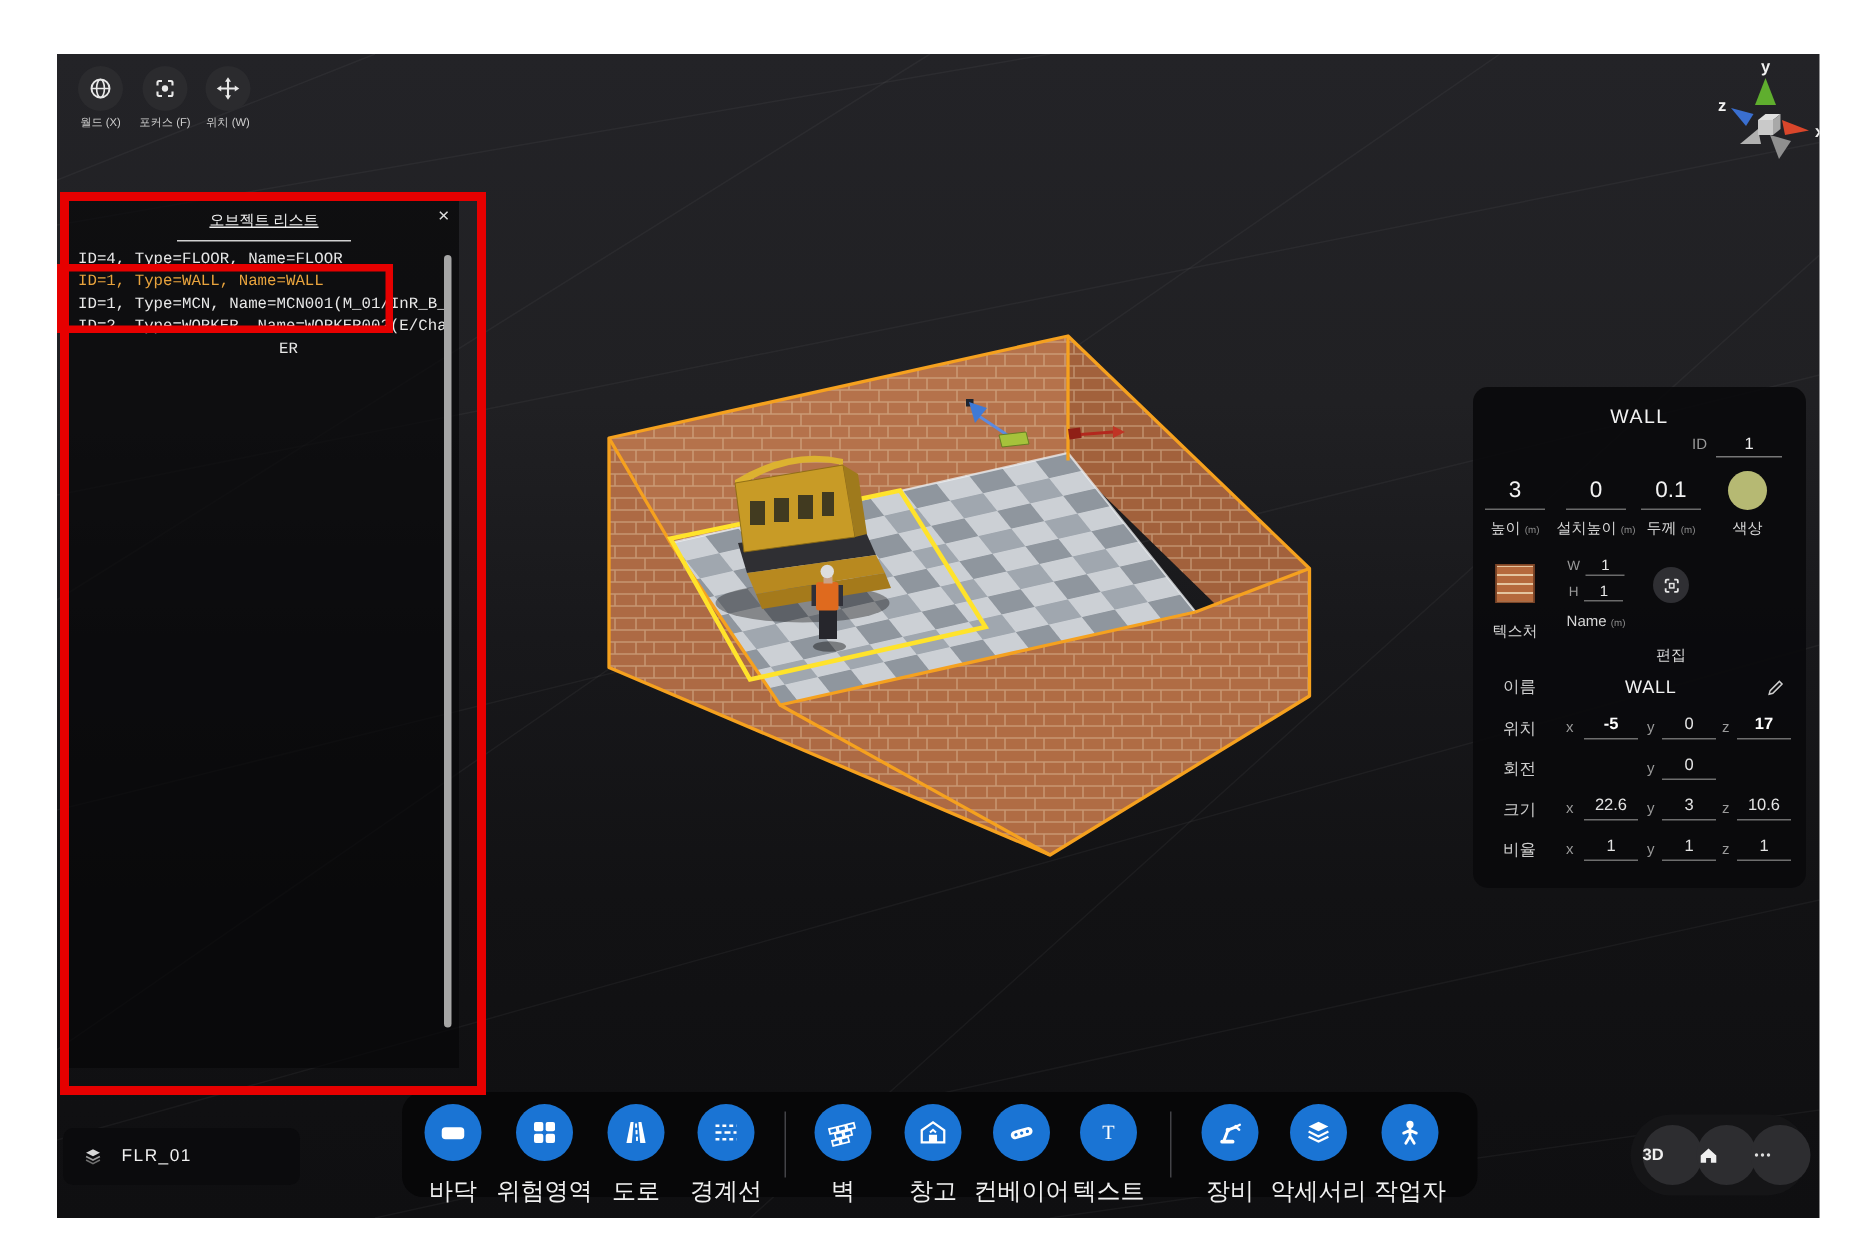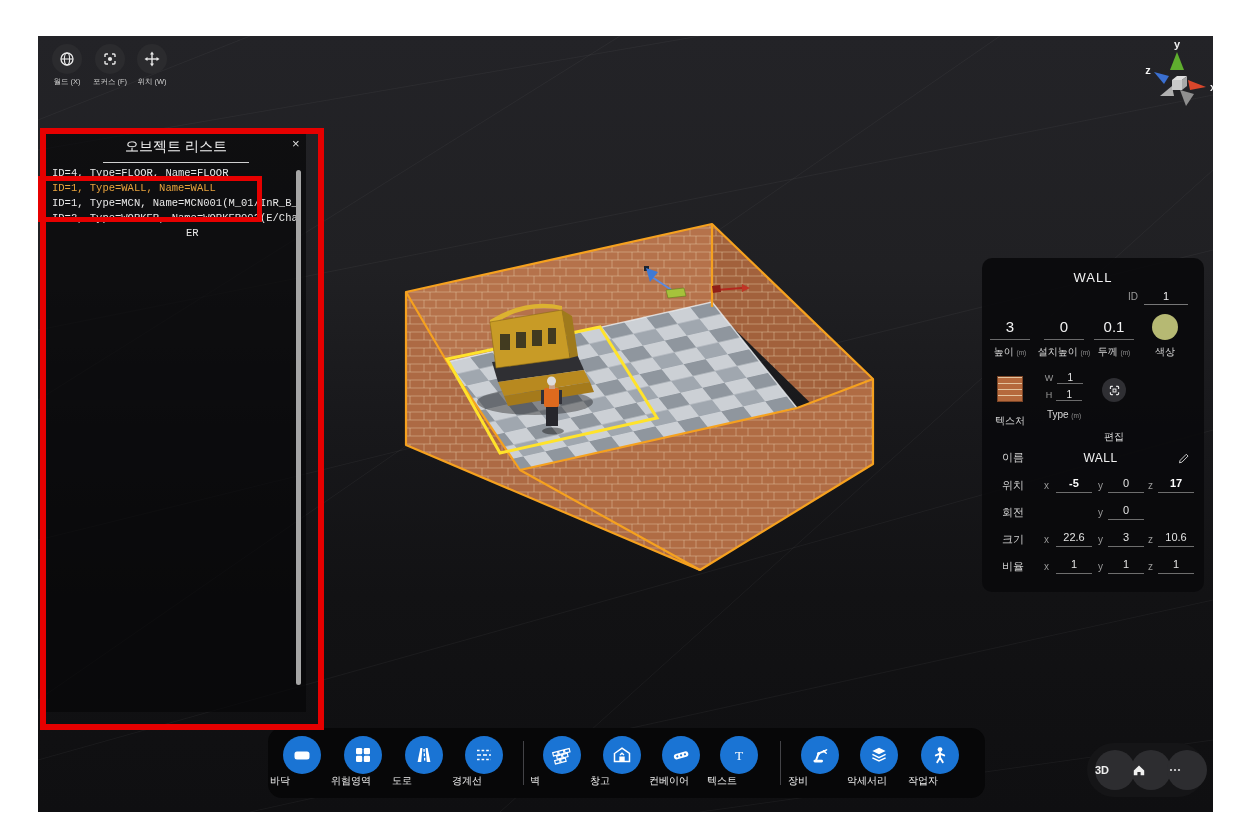--- a/index.html
+++ b/index.html
@@ -10,21 +10,21 @@
   .scene{position:absolute;left:0;top:0;z-index:0;}
 
   
   .tt-btn{position:absolute;width:30px;height:30px;border-radius:50%;background:#2b2b2e;
           display:flex;align-items:center;justify-content:center;z-index:5;}
   .tt-label{position:absolute;width:64px;text-align:center;font-size:7.5px;color:#cfcfcf;z-index:5;}
 
   
   .panel-bg{position:absolute;left:8px;top:98px;width:260px;height:578px;background:rgba(6,6,7,0.68);z-index:3;}
   .ol-title-wrap{position:absolute;left:8px;top:101px;width:260px;text-align:center;z-index:4;}
-  .ol-title{display:inline-block;font-size:14px;color:#f0f0f0;padding:0 22px 6px 22px;border-bottom:1px solid #d0d0d0;}
+  .ol-title{display:inline-block;font-size:10px;color:#f0f0f0;padding:0 22px 6px 22px;border-bottom:1px solid #d0d0d0;text-decoration:underline;}
   .ol-close{position:absolute;left:254px;top:100px;color:#dedede;font-size:13px;z-index:5;cursor:default;}
   .ol-list{position:absolute;left:8px;top:130px;width:252px;z-index:4;font-family:Liberation Mono, monospace;}
   .ol-row{font-size:10.5px;line-height:15px;color:#e8e8e8;padding-left:6px;white-space:nowrap;overflow:hidden;}
   .ol-row.sel{color:#e8a33d;}
   .ol-row.partial{padding-left:140px;}
   .ol-scrollbar{position:absolute;left:258px;top:134px;width:5px;height:515px;border-radius:3px;background:#a6a6a6;z-index:4;}
   .red-box-outer{position:absolute;left:2px;top:92px;width:272px;height:590px;border:6px solid #e60000;z-index:6;pointer-events:none;}
   .red-box-inner{position:absolute;left:0px;top:140px;width:214px;height:36px;border:5px solid #e60000;z-index:7;pointer-events:none;}
   .click-box{position:absolute;left:19px;top:191px;width:120px;height:67px;background:#ffffff;border:2px solid #9db4c6;
              z-index:8;display:flex;align-items:center;justify-content:center;}
@@ -52,21 +52,21 @@
   .wp-row{position:absolute;left:0;width:100%;height:27px;}
   .wp-row .lbl{position:absolute;left:20px;top:4px;font-size:11px;color:#cfcfcf;}
   .ax{position:absolute;top:6px;font-size:10px;color:#9a9a9a;}
   .axv{position:absolute;top:3px;width:36px;text-align:center;font-size:11px;color:#e3e3e3;border-bottom:1px solid #6e6e6e;padding-bottom:3px;}
   .axv.bright{color:#ffffff;font-weight:bold;}
 
   
   .bt{position:absolute;left:230px;top:692px;width:717px;height:70px;background:#070708;border-radius:14px;z-index:5;}
   .bt-btn{position:absolute;top:8px;width:38px;height:38px;border-radius:50%;background:#1a74d4;
           display:flex;align-items:center;justify-content:center;}
-  .bt-label{position:absolute;top:46px;width:64px;text-align:left;font-size:10px;color:#f0f0f0;}
+  .bt-label{position:absolute;top:56px;width:64px;text-align:center;font-size:16px;color:#f0f0f0;}
   .bt-div{position:absolute;top:13px;width:1px;height:44px;background:#434347;}
 
   
   .flr{position:absolute;left:4px;top:716px;width:158px;height:38px;background:#0b0b0d;border-radius:7px;z-index:5;
        display:flex;align-items:center;}
   .flr .txt{color:#f0f0f0;font-size:11.5px;letter-spacing:1px;margin-left:12px;}
   .vc{position:absolute;left:1049px;top:707px;width:118px;height:54px;background:#151517;border-radius:27px;z-index:5;}
   .vc-btn{position:absolute;top:7px;width:40px;height:40px;border-radius:50%;background:#2d2d30;
           display:flex;align-items:center;justify-content:flex-start;color:#f0f0f0;font-size:11px;font-weight:bold;}
   .gizmo{position:absolute;left:1098px;top:2px;z-index:5;}
@@ -244,21 +244,21 @@
       <div class="wp-flabel">색상</div>
     </div>
 
     <div class="wp-col" style="left:2px;top:118px;width:52px;">
       <div class="wp-swatch"></div>
       <div class="wp-flabel" style="margin-top:12px;">텍스처</div>
     </div>
     <div class="wp-col" style="left:54px;top:114px;width:56px;">
       <div class="wp-mini"><span>W</span><span class="mv">1</span></div>
       <div class="wp-mini" style="margin-top:5px;"><span>H</span><span class="mv">1</span></div>
-      <div class="wp-flabel" style="margin-top:8px;"><span>Type</span> <span class="wp-unit">(m)</span></div>
+      <div class="wp-flabel" style="margin-top:8px;"><span>Name</span> <span class="wp-unit">(m)</span></div>
     </div>
     <div class="wp-col" style="left:108px;top:120px;width:48px;">
       <div class="wp-editbtn">
         <svg width="13" height="13" viewBox="0 0 16 16">
           <path d="M3,6 V4 Q3,3 4,3 H6 M10,3 h2 Q13,3 13,4 V6 M13,10 v2 Q13,13 12,13 H10 M6,13 H4 Q3,13 3,12 V10" fill="none" stroke="#e8e8e8" stroke-width="1.5"></path>
           <rect x="6.2" y="6.2" width="3.6" height="3.6" fill="none" stroke="#e8e8e8" stroke-width="1.2"></rect>
         </svg>
       </div>
       <div class="wp-flabel" style="margin-top:28px;">편집</div>
     </div>
@@ -404,20 +404,28 @@
     <div class="bt-label" style="left:184px;">경계선</div>
     <div class="bt-label" style="left:262px;">벽</div>
     <div class="bt-label" style="left:322px;">창고</div>
     <div class="bt-label" style="left:381px;">컨베이어</div>
     <div class="bt-label" style="left:439px;">텍스트</div>
     <div class="bt-label" style="left:520px;">장비</div>
     <div class="bt-label" style="left:579px;">악세서리</div>
     <div class="bt-label" style="left:640px;">작업자</div>
   </div>
 
+  <div class="flr">
+    <svg width="14" height="14" viewBox="0 0 20 20" style="margin-left:13px;">
+      <path d="M10,3 L16.6,6.4 L10,9.8 L3.4,6.4 Z" fill="#d8d8d8"></path>
+      <path d="M3.4,10 L10,13.4 L16.6,10" fill="none" stroke="#9a9a9a" stroke-width="1.5"></path>
+      <path d="M3.4,13.4 L10,16.8 L16.6,13.4" fill="none" stroke="#6f6f6f" stroke-width="1.5"></path>
+    </svg>
+    <span class="txt">FLR_01</span>
+  </div>
 
   <div class="vc">
     <div class="vc-btn" style="left:8px;">
       <span>3D</span>
     </div>
     <div class="vc-btn" style="left:44px;">
       <svg width="16" height="16" viewBox="0 0 20 20">
         <path d="M3.5,10.5 L10,4.5 L16.5,10.5 V16.5 H12 V12.5 H8 V16.5 H3.5 Z" fill="#f0f0f0"></path>
       </svg>
     </div>

